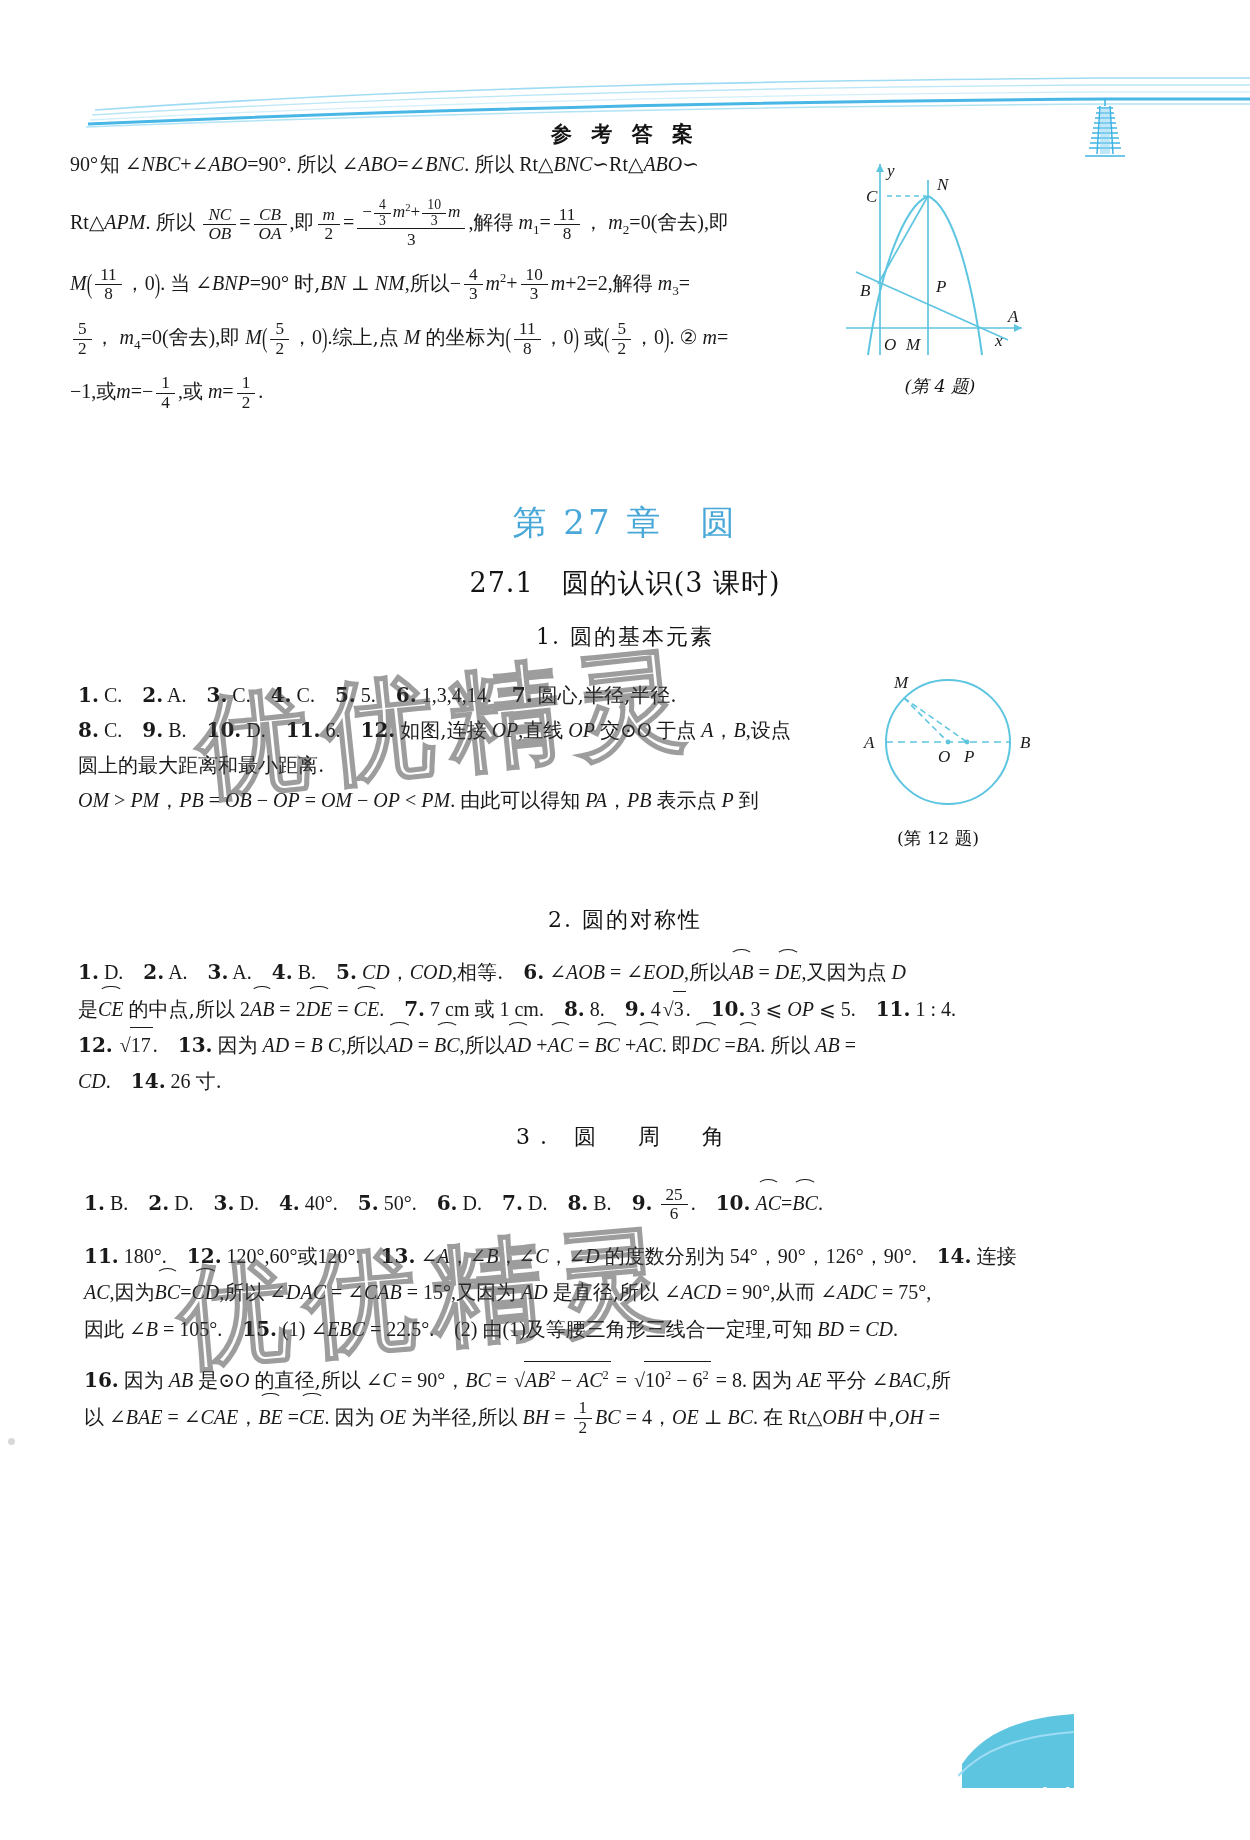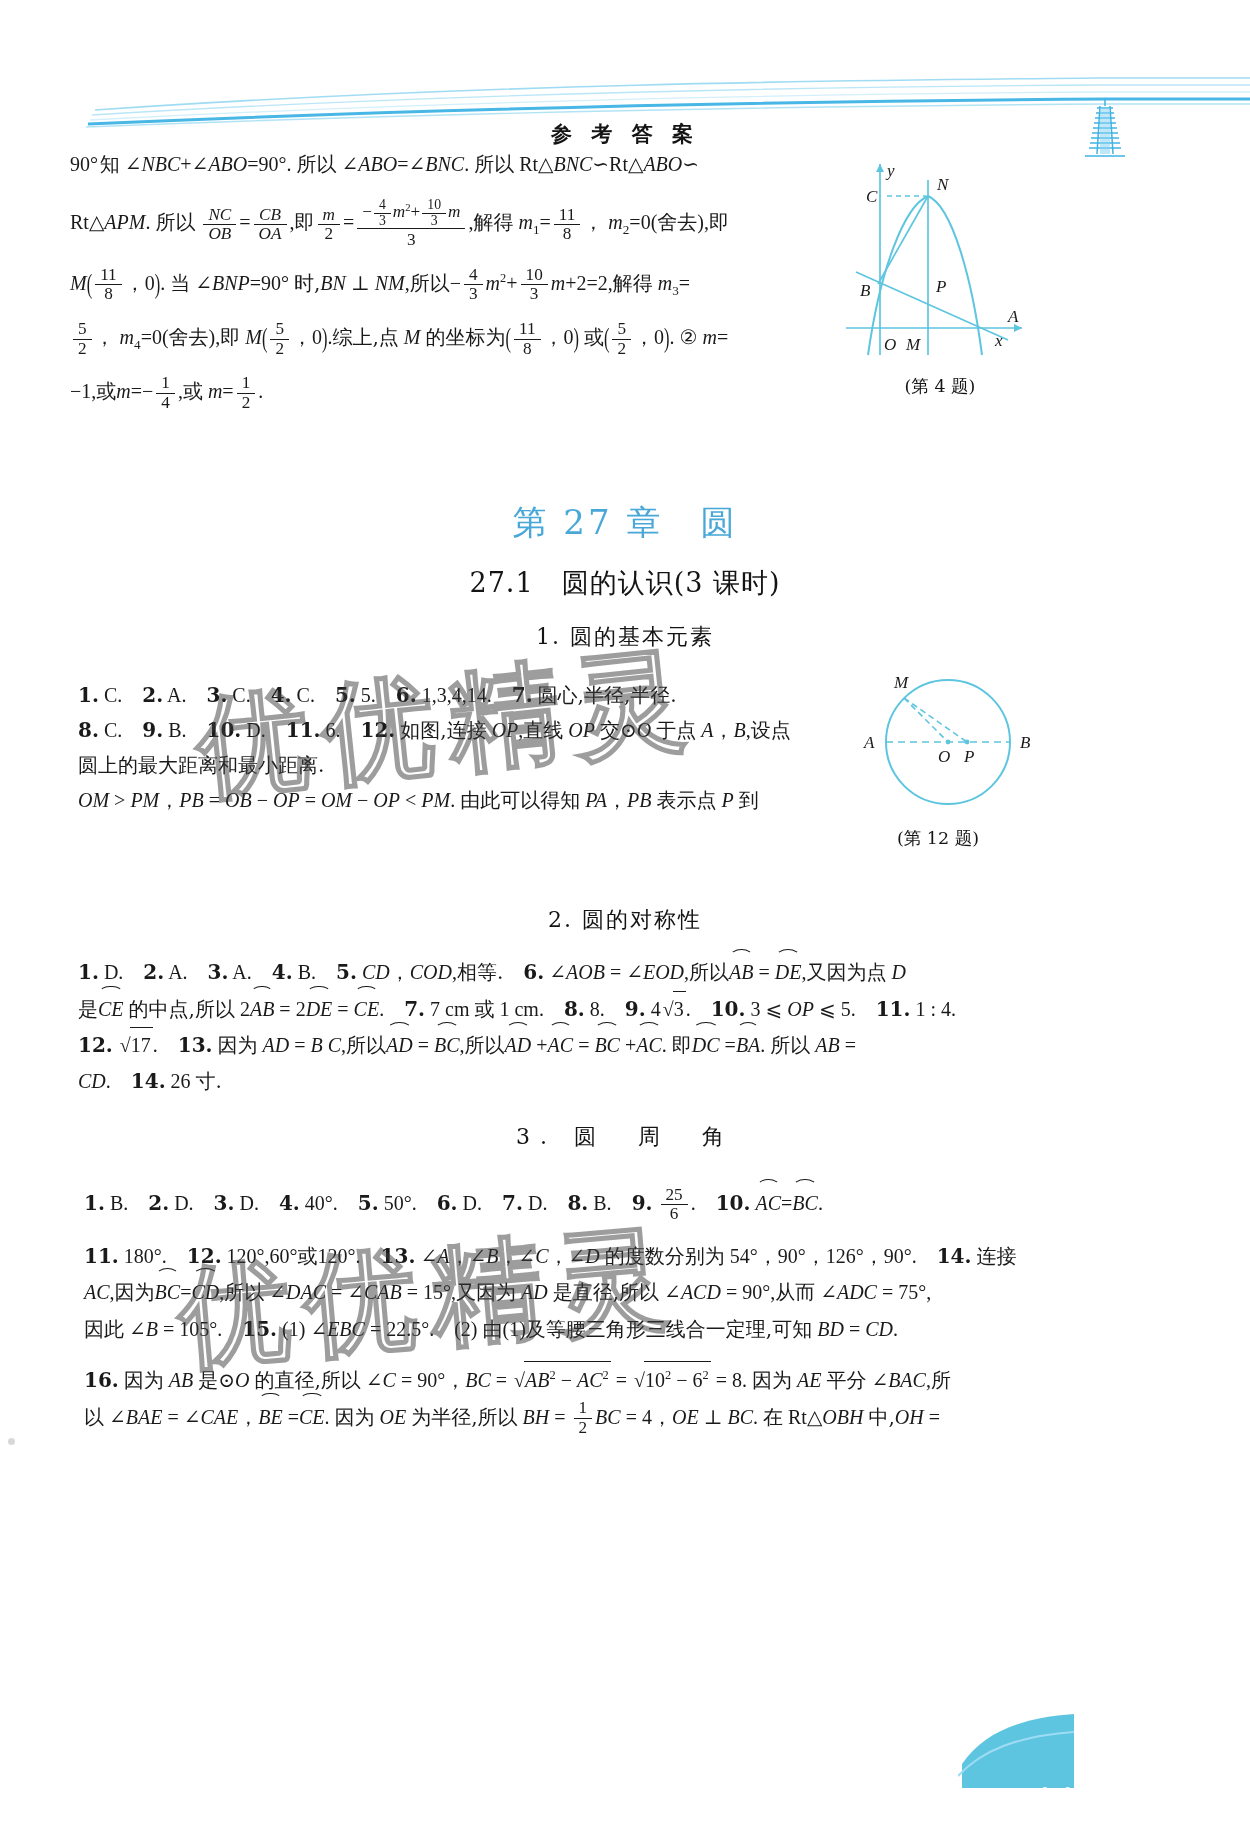--- a/index.html
+++ b/index.html
@@ -167,21 +167,21 @@
         <text x="26" y="52">C</text>
         <text x="97" y="40">N</text>
         <text x="20" y="146">B</text>
         <text x="96" y="142">P</text>
         <text x="44" y="200">O</text>
         <text x="66" y="200">M</text>
         <text x="168" y="172">A</text>
       </g>
     </svg>
   </div>
-  <div class="figcap" style="left:840px;top:374px;">(第 4 题)</div>
+  <div class="figcap" style="left:840px;top:374px;font-style:italic;">(第 4 题)</div>
 
   <div class="chap" style="top:500px;">第 27 章　圆</div>
 
   <div class="sec" style="top:565px;">27.1　圆的认识(3 课时)</div>
 
   <div class="sub" style="top:622px;">1. 圆的基本元素</div>
 
   <div class="blk" style="left:78px;top:678px;width:740px;line-height:1.75;">
     <div class="ln">
       <b class="qn">1.</b> C. <b class="qn">2.</b> A. <b class="qn">3.</b> C. <b class="qn">4.</b> C. <b class="qn">5.</b> 5. <b class="qn">6.</b> 1,3,4,14. <b class="qn">7.</b> <span class="cjk">圆心,半径,半径.</span>

